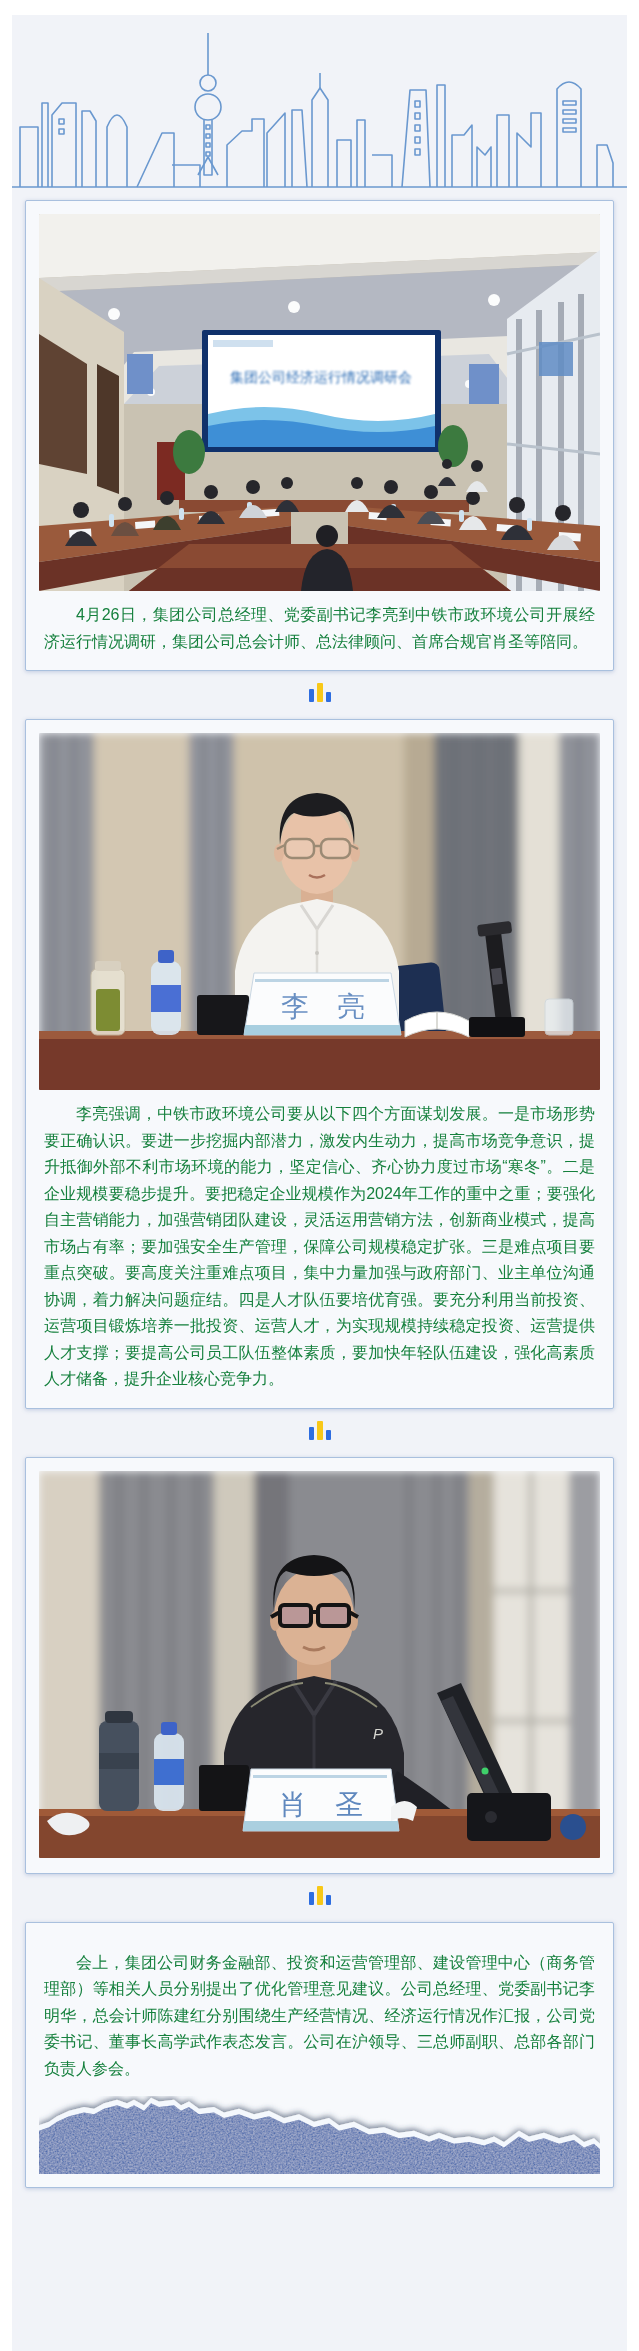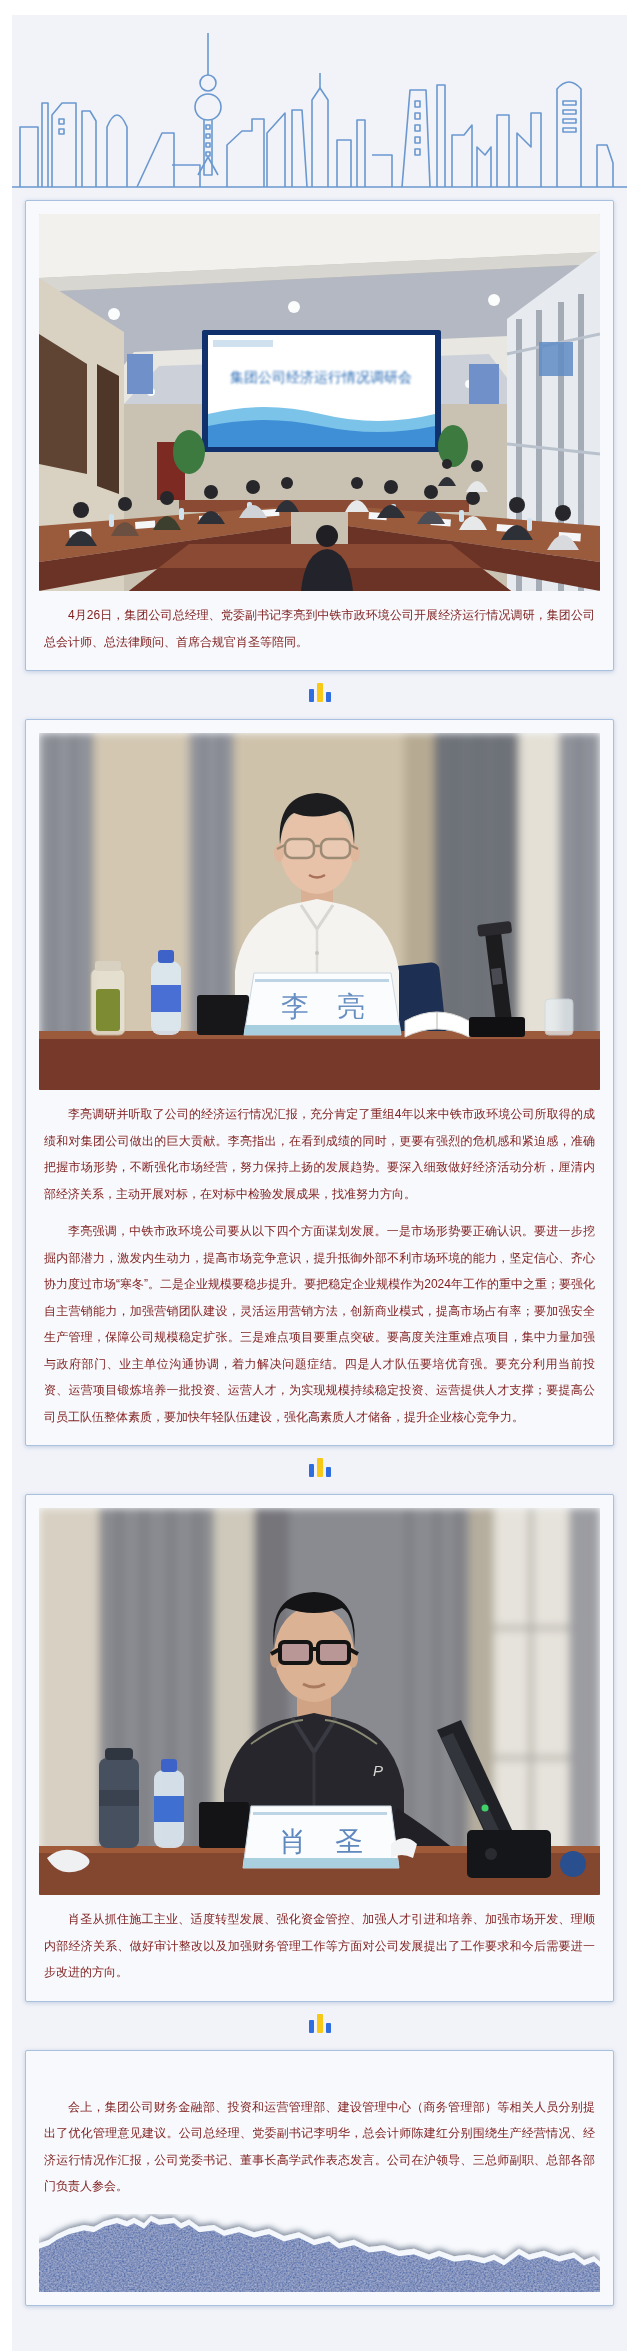--- a/index.html
+++ b/index.html
@@ -28,23 +28,23 @@
     margin:10px 13px 0 13px;
     background:#f7f9fc;
     border:1px solid #a9c0de;
     border-radius:2px;
     box-shadow:0 1px 4px rgba(100,130,180,.35);
     padding:13px 13px 15px 13px;
   }
   .photo { display:block; width:100%; border-radius:1px; }
   .para {
     margin:11px 5px 0 5px;
-    font-size:12px;
+    font-size:16px;
     line-height:26.5px;
-    color:#7f1d1d;
+    color:#15803d;
     text-indent:2em;
     text-align:justify;
   }
   .para .b { font-weight:400; }
   .divider {
     height:38px;
     display:flex;
     align-items:flex-end;
     justify-content:center;
     gap:3px;
@@ -285,21 +285,20 @@
         <path d="M398,279 V296" stroke="#cfcfc9" stroke-width="1.5"></path>
 
         <g>
           <rect x="446" y="200" width="16" height="88" fill="#1c1c1f" transform="rotate(-7 446 200)"></rect>
           <rect x="438" y="192" width="34" height="12" rx="3" fill="#2a2a2e" transform="rotate(-7 438 192)"></rect>
           <rect x="430" y="284" width="56" height="20" rx="3" fill="#101013"></rect>
           <rect x="452" y="236" width="10" height="16" fill="#4a4a52" transform="rotate(-7 452 236)"></rect>
         </g>
         <rect x="506" y="266" width="28" height="36" rx="4" fill="#e8eef2" opacity="0.75" stroke="#cdd6dc"></rect>
       </svg>
-      <p class="para">李亮调研并听取了公司的经济运行情况汇报，充分肯定了重组4年以来中铁市政环境公司所取得的成绩和对集团公司做出的巨大贡献。李亮指出，在看到成绩的同时，更要有强烈的危机感和紧迫感，准确把握市场形势，不断强化市场经营，努力保持上扬的发展趋势。要深入细致做好经济活动分析，厘清内部经济关系，主动开展对标，在对标中检验发展成果，找准努力方向。</p>
       <p class="para"><span>李亮强调，中铁市政环境公司要从以下四个方面谋划发展。</span><span class="b">一是</span><span>市场形势要正确认识。要进一步挖掘内部潜力，激发内生动力，提高市场竞争意识，提升抵御外部不利市场环境的能力，坚定信心、齐心协力度过市场“寒冬”。</span><span class="b">二是</span><span>企业规模要稳步提升。要把稳定企业规模作为2024年工作的重中之重；要强化自主营销能力，加强营销团队建设，灵活运用营销方法，创新商业模式，提高市场占有率；要加强安全生产管理，保障公司规模稳定扩张。</span><span class="b">三是</span><span>难点项目要重点突破。要高度关注重难点项目，集中力量加强与政府部门、业主单位沟通协调，着力解决问题症结。</span><span class="b">四是</span><span>人才队伍要培优育强。要充分利用当前投资、运营项目锻炼培养一批投资、运营人才，为实现规模持续稳定投资、运营提供人才支撑；要提高公司员工队伍整体素质，要加快年轻队伍建设，强化高素质人才储备，提升企业核心竞争力。</span></p>
     </div>
 
     <div class="divider">
       <span class="bar blue1"></span>
       <span class="bar yellow"></span>
       <span class="bar blue2"></span>
     </div>
 
     <div class="card">
@@ -359,31 +358,30 @@
         <text x="282" y="343" font-size="28" fill="#4f7cb8" text-anchor="middle" opacity="0.9">肖　圣</text>
         <path d="M352,336 q14,-12 26,0 l-4,14 q-12,-6 -22,0 z" fill="#f2f3f4"></path>
 
         <polygon points="398,222 422,212 474,324 450,334" fill="#1f2126"></polygon>
         <polygon points="402,230 414,225 460,322 448,327" fill="#33353c"></polygon>
         <circle cx="446" cy="300" r="3.5" fill="#3fd06a"></circle>
         <rect x="428" y="322" width="84" height="48" rx="5" fill="#15161a"></rect>
         <circle cx="452" cy="346" r="6" fill="#2a2b31"></circle>
         <circle cx="534" cy="356" r="13" fill="#2a4f8f"></circle>
       </svg>
-      <p class="para">肖圣从抓住施工主业、适度转型发展、强化资金管控、加强人才引进和培养、加强市场开发、理顺内部经济关系、做好审计整改以及加强财务管理工作等方面对公司发展提出了工作要求和今后需要进一步改进的方向。</p>
     </div>
 
     <div class="divider">
       <span class="bar blue1"></span>
       <span class="bar yellow"></span>
       <span class="bar blue2"></span>
     </div>
 
     <div class="card" style="padding-bottom:13px;">
-      <p class="para" style="margin-top:30px;">会上，集团公司财务金融部、投资和运营管理部、建设管理中心（商务管理部）等相关人员分别提出了优化管理意见建议。公司总经理、党委副书记李明华，总会计师陈建红分别围绕生产经营情况、经济运行情况作汇报，公司党委书记、董事长高学武作表态发言。公司在沪领导、三总师副职、总部各部门负责人参会。</p>
+      <p class="para" style="margin-top:14px;">会上，集团公司财务金融部、投资和运营管理部、建设管理中心（商务管理部）等相关人员分别提出了优化管理意见建议。公司总经理、党委副书记李明华，总会计师陈建红分别围绕生产经营情况、经济运行情况作汇报，公司党委书记、董事长高学武作表态发言。公司在沪领导、三总师副职、总部各部门负责人参会。</p>
       <div class="torn-wrap">
         <svg class="torn" viewBox="0 0 561 85" preserveAspectRatio="none">
           <defs>
             <filter id="paperTex" x="-5%" y="-5%" width="110%" height="110%">
               <feTurbulence type="fractalNoise" baseFrequency="0.55" numOctaves="2" result="noise"></feTurbulence>
               <feColorMatrix in="noise" type="matrix" values="0 0 0 0 1  0 0 0 0 1  0 0 0 0 1  0.45 0 0 0 0" result="speck"></feColorMatrix>
               <feComposite in="speck" in2="SourceGraphic" operator="in" result="tex"></feComposite>
               <feMerge>
                   <feMergeNode in="SourceGraphic"></feMergeNode>
                   <feMergeNode in="tex"></feMergeNode>

